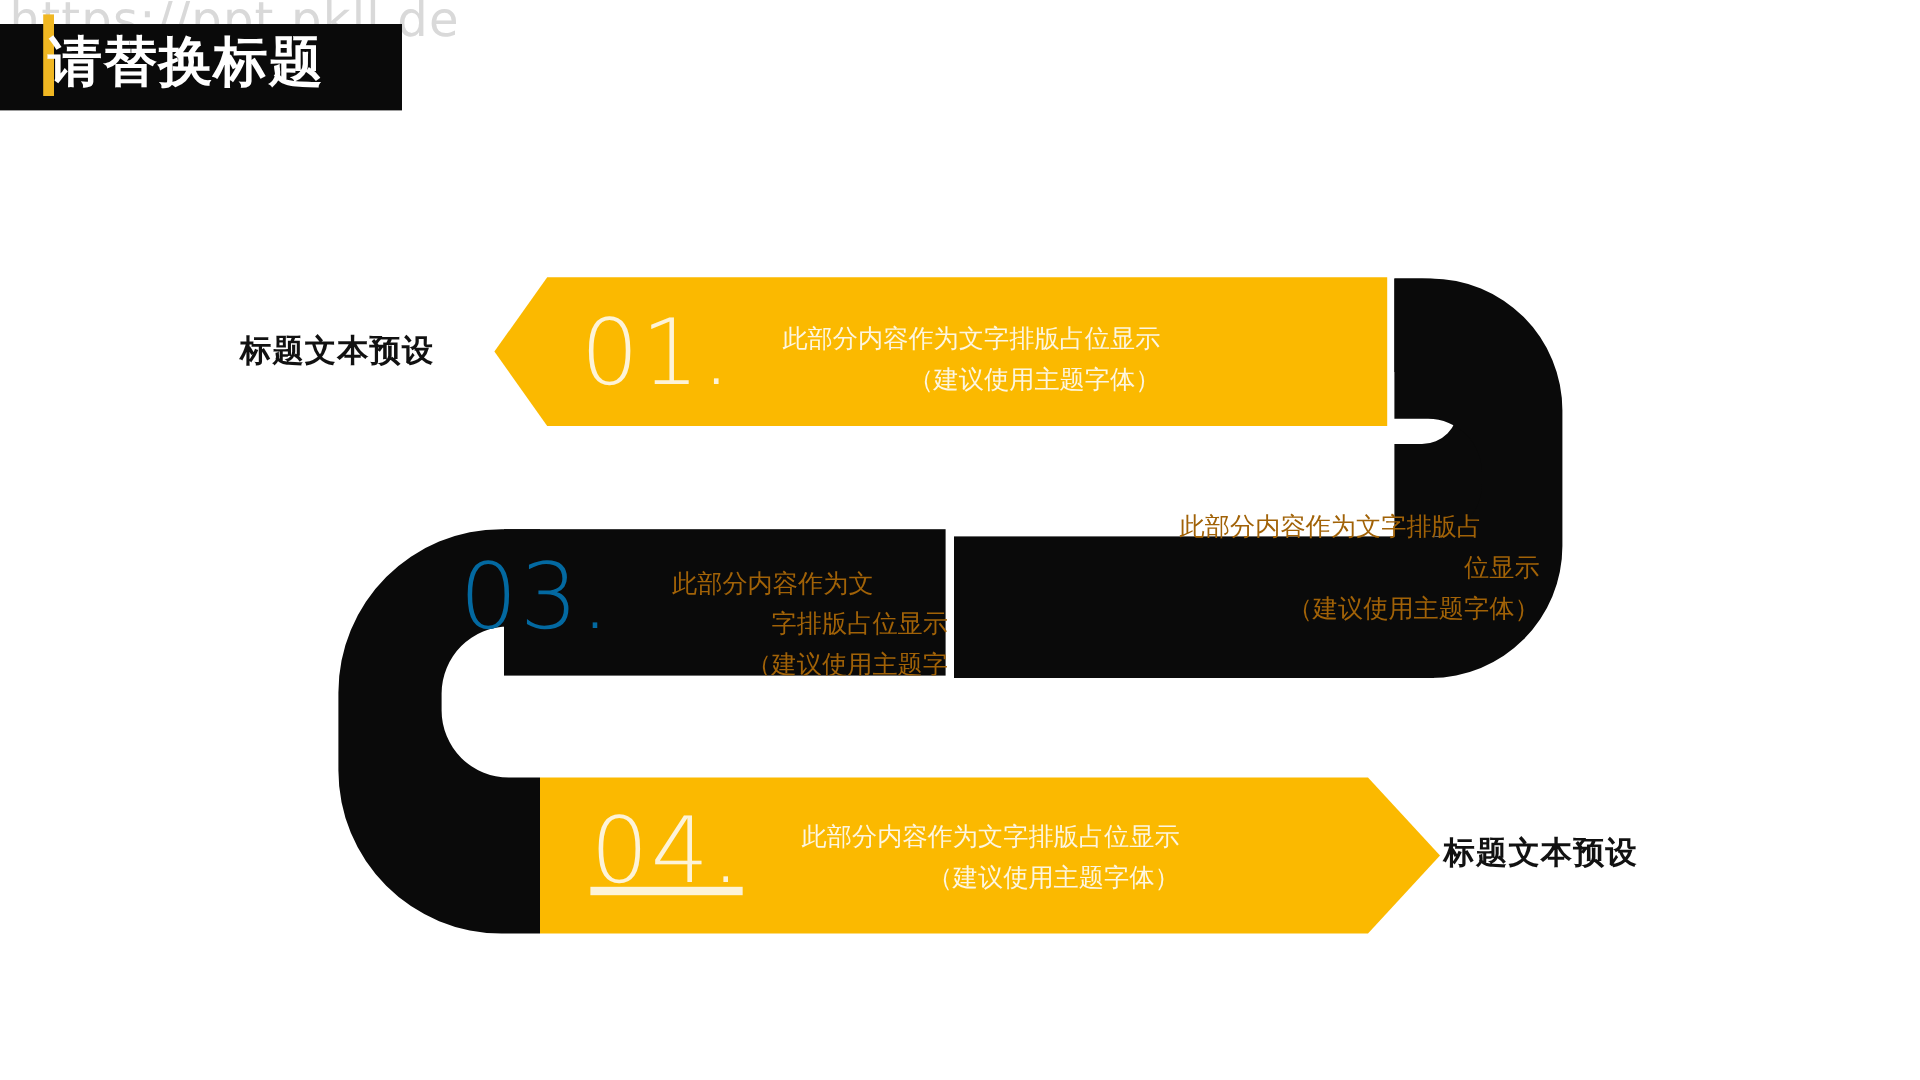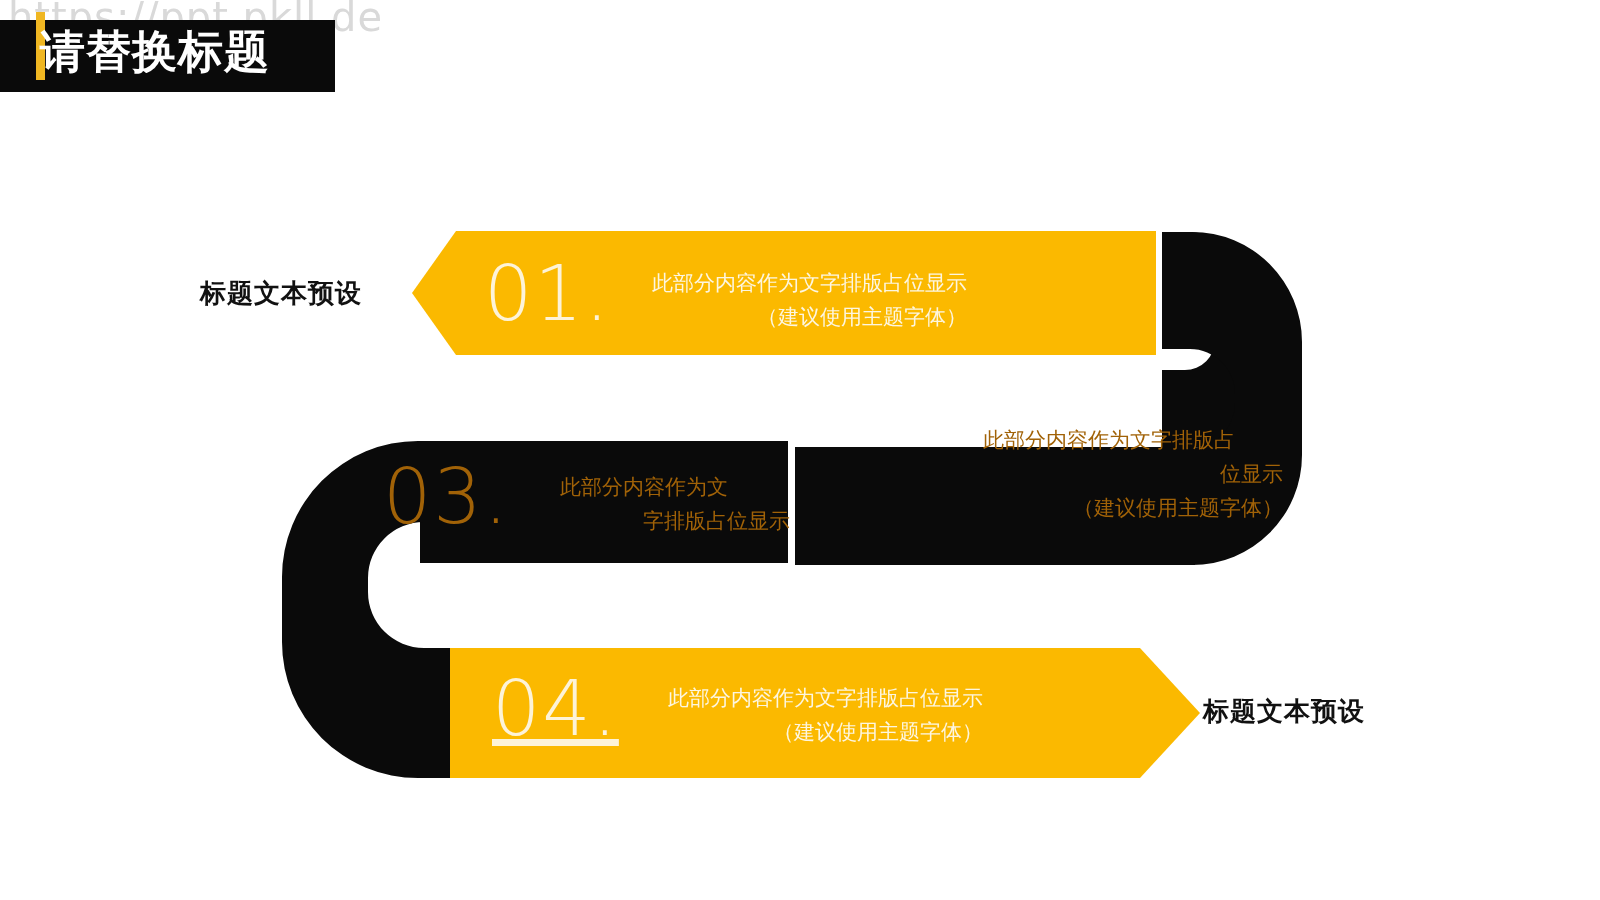--- a/index.html
+++ b/index.html
@@ -80,21 +80,21 @@
   .num {
     position: absolute;
     font-size: 76px;
     line-height: 76px;
     font-weight: 300;
     letter-spacing: 2px;
     z-index: 6;
     white-space: nowrap;
     font-family: "DejaVu Sans", sans-serif;
   }
-  .num.light { color: #a16207; }
+  .num.light { color: #0369a1; }
   .num.cream { color: #fdf3d8; }
 
   .body-text {
     position: absolute;
     font-size: 21px;
     line-height: 34px;
     z-index: 6;
     font-family: Liberation Sans, sans-serif;
   }
   .body-text.light { color: #a16207; }
@@ -206,20 +206,21 @@
   <div class="body-text light" style="left:983px; top:423px; width:300px;">
     <span class="l1">此部分内容作为文字排版占</span>
     <span class="l2">位显示</span>
     <span class="l2" style="margin-left:10px;">（建议使用主题字体）</span>
   </div>
 
   <div class="clip-box" style="left:560px; top:470px; width:230px; height:93px;">
     <div class="body-text light" style="width:230px;">
       <span class="l1">此部分内容作为文</span>
       <span class="l2">字排版占位显示</span>
+      <span class="l2" style="margin-left:10px;">（建议使用主题字</span>
     </div>
   </div>
 
   <div class="body-text cream" style="left:668px; top:681px;">
     <span class="l1">此部分内容作为文字排版占位显示</span>
     <span class="l2" style="margin-left:10px;">（建议使用主题字体）</span>
   </div>
 
   <div class="side-label" style="left:200px; top:277px;">标题文本预设</div>
 

